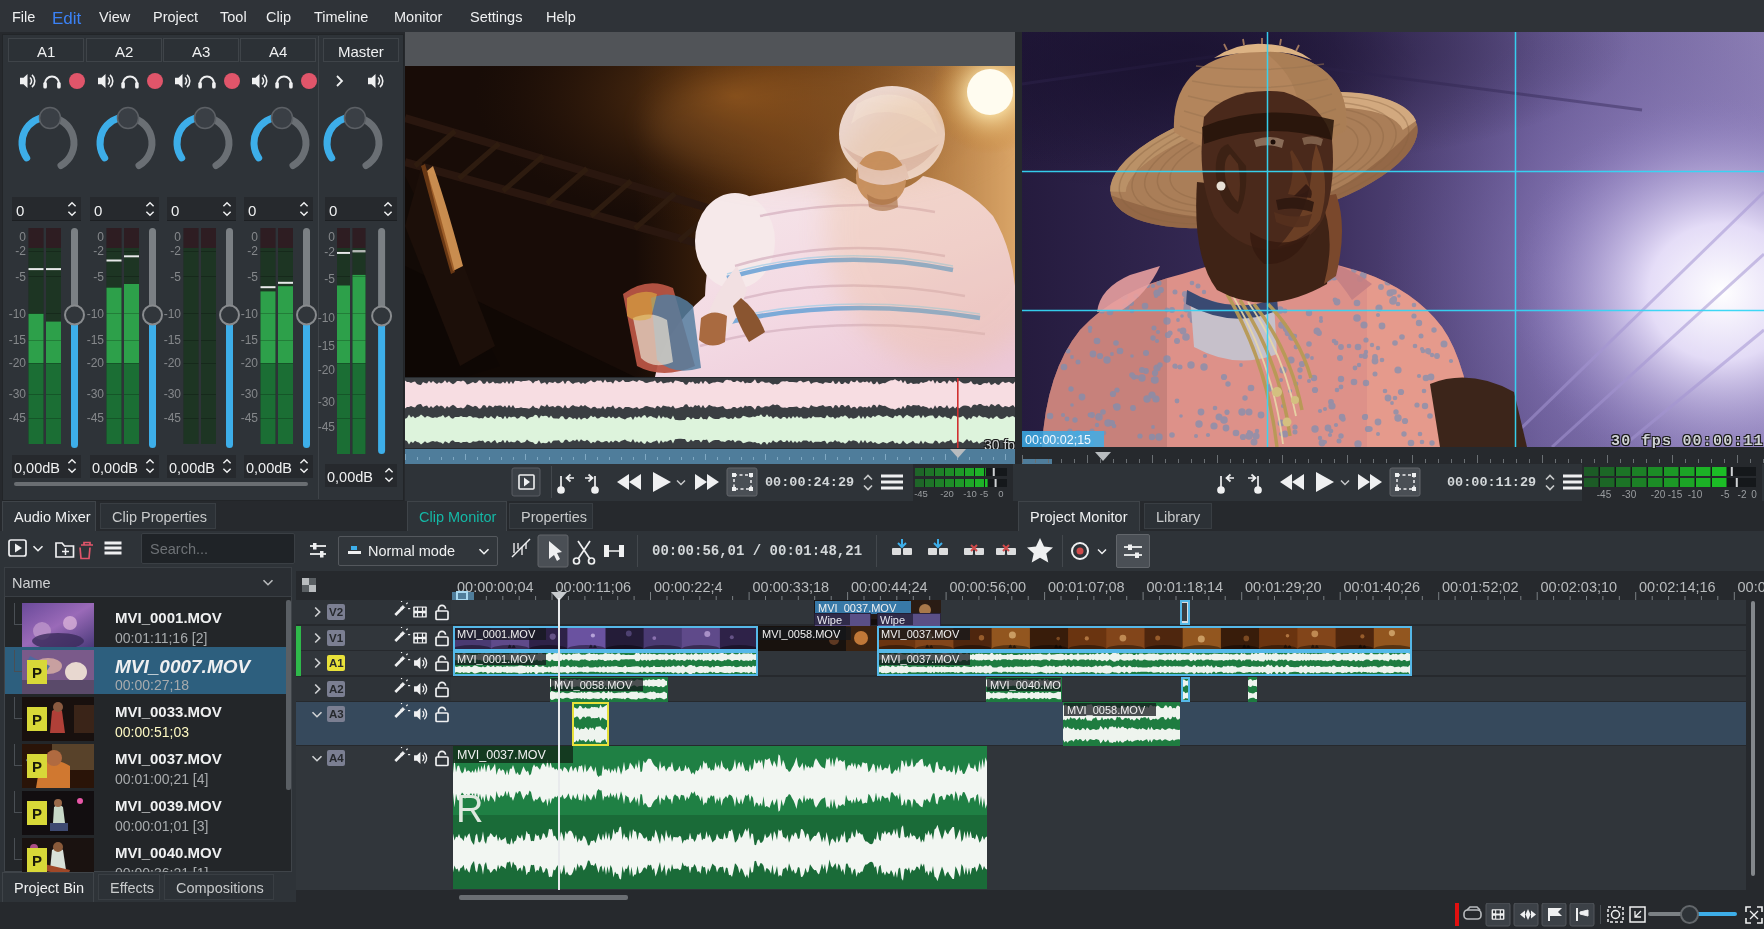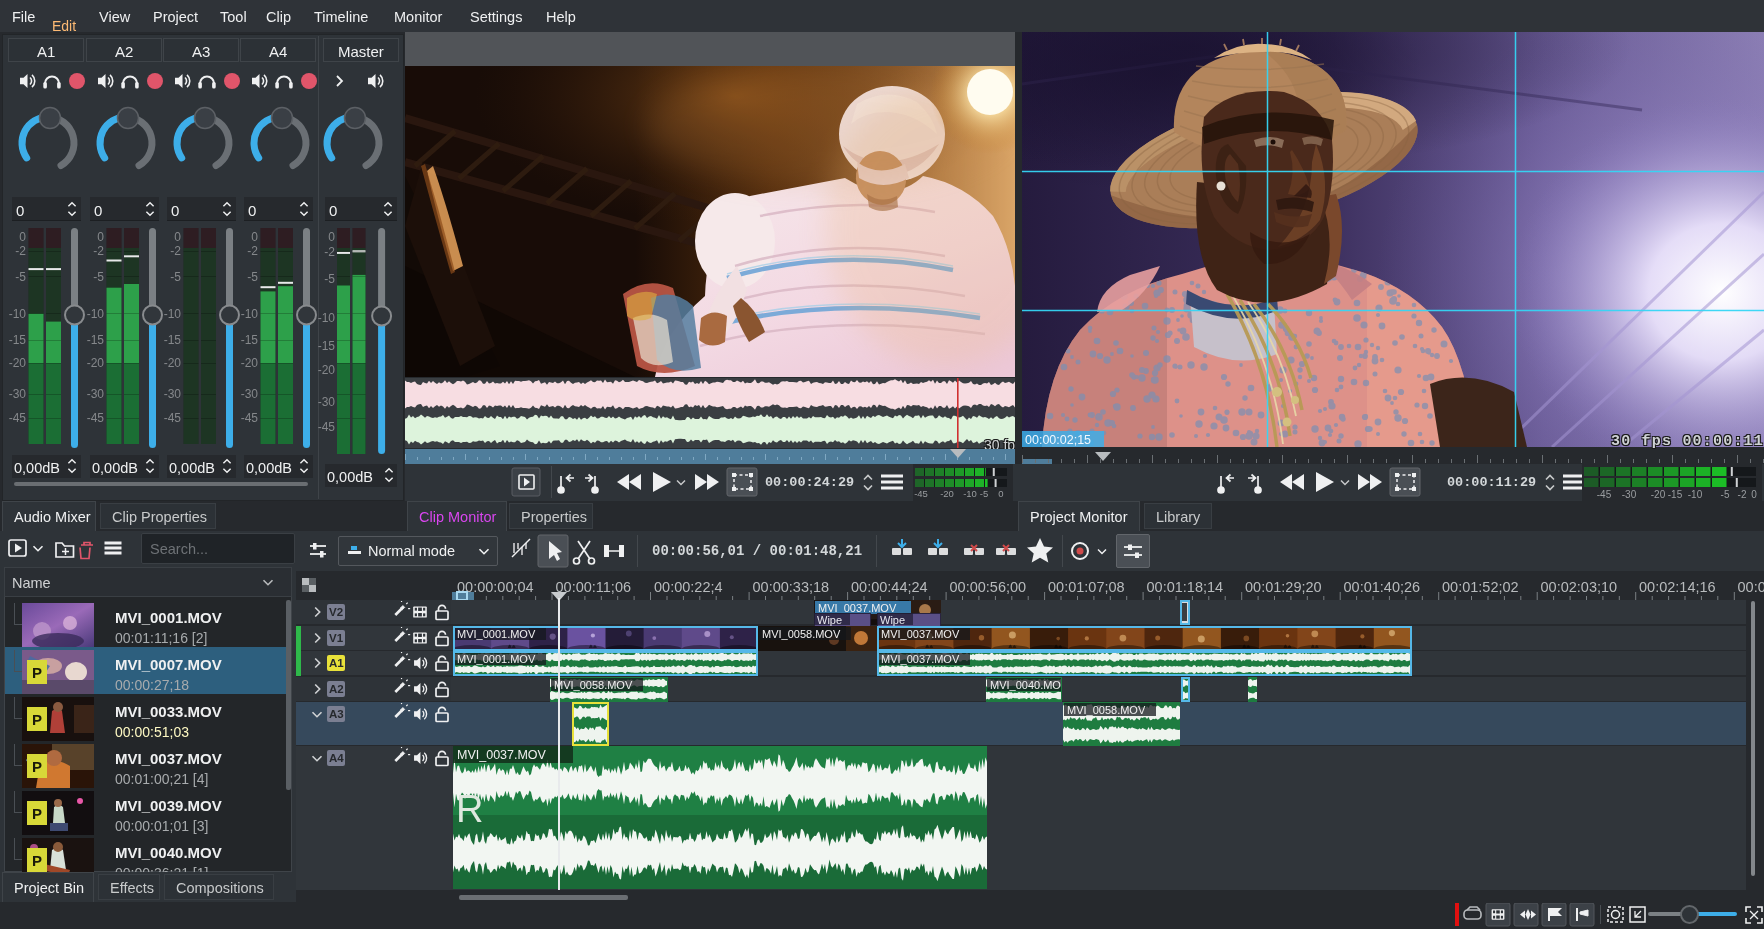--- a/index.html
+++ b/index.html
@@ -1,21 +1,21 @@
 <!DOCTYPE html>
 <html><head><meta charset="utf-8"><style>
 html,body{margin:0;padding:0;width:1764px;height:929px;background:#26292d;overflow:hidden;}
 *{box-sizing:border-box;font-family:"Liberation Sans",sans-serif;}
 div{position:absolute;}
 .t{white-space:nowrap;line-height:1;}
 .mono{font-family:"Liberation Mono",monospace;}
 </style></head><body>
 <div class="" style="left:0px;top:0px;width:1764px;height:32px;background:#2f3338;"></div>
 <div class="t " style="left:12px;top:10px;font-size:14.5px;color:#eff0f1;">File</div>
-<div class="t " style="left:52px;top:19px;font-size:14px;color:#fdba74;">Edit</div>
+<div class="t " style="left:52px;top:10px;font-size:17px;color:#3b82f6;">Edit</div>
 <div class="t " style="left:99px;top:10px;font-size:14.5px;color:#eff0f1;">View</div>
 <div class="t " style="left:153px;top:10px;font-size:14.5px;color:#eff0f1;">Project</div>
 <div class="t " style="left:220px;top:10px;font-size:14.5px;color:#eff0f1;">Tool</div>
 <div class="t " style="left:266px;top:10px;font-size:14.5px;color:#eff0f1;">Clip</div>
 <div class="t " style="left:314px;top:10px;font-size:14.5px;color:#eff0f1;">Timeline</div>
 <div class="t " style="left:394px;top:10px;font-size:14.5px;color:#eff0f1;">Monitor</div>
 <div class="t " style="left:470px;top:10px;font-size:14.5px;color:#eff0f1;">Settings</div>
 <div class="t " style="left:546px;top:10px;font-size:14.5px;color:#eff0f1;">Help</div>
 <div class="" style="left:2px;top:34px;width:402px;height:467px;background:#2e3338;border:1px solid #222528;"></div>
 <div class="" style="left:8px;top:38px;width:76px;height:24px;background:#2c3136;border:1px solid #3f4449;"></div>
@@ -335,21 +335,21 @@
       <path d="M -4 -3 L 0 -7 L 4 -3"></path>
       <path d="M -4 3 L 0 7 L 4 3"></path>
     </g>
   </svg>
 <div class="" style="left:0px;top:501px;width:1764px;height:30px;background:#26292d;"></div>
 <div class="" style="left:2px;top:501px;width:94px;height:30px;background:#2e3338;border:1px solid #3f4449;border-bottom:none;"></div>
 <div class="t " style="left:14px;top:510px;font-size:14.5px;color:#eff0f1;">Audio Mixer</div>
 <div class="" style="left:100px;top:503px;width:116px;height:26px;background:#2c3136;border:1px solid #393e43;"></div>
 <div class="t " style="left:112px;top:510px;font-size:14.5px;color:#c8cacb;">Clip Properties</div>
 <div class="" style="left:407px;top:501px;width:100px;height:30px;background:#2e3338;border:1px solid #3f4449;border-bottom:none;"></div>
-<div class="t " style="left:419px;top:510px;font-size:14.5px;color:#d946ef;">Clip Monitor</div>
+<div class="t " style="left:419px;top:510px;font-size:14.5px;color:#14b8a6;">Clip Monitor</div>
 <div class="" style="left:509px;top:503px;width:84px;height:26px;background:#2c3136;border:1px solid #393e43;"></div>
 <div class="t " style="left:521px;top:510px;font-size:14.5px;color:#c8cacb;">Properties</div>
 <div class="" style="left:1018px;top:501px;width:122px;height:30px;background:#2e3338;border:1px solid #3f4449;border-bottom:none;"></div>
 <div class="t " style="left:1030px;top:510px;font-size:14.5px;color:#eff0f1;">Project Monitor</div>
 <div class="" style="left:1144px;top:503px;width:68px;height:26px;background:#2c3136;border:1px solid #393e43;"></div>
 <div class="t " style="left:1156px;top:510px;font-size:14.5px;color:#c8cacb;">Library</div>
 <div class="" style="left:405px;top:32px;width:610px;height:34px;background:#515458;"></div>
 <svg style="position:absolute;left:405px;top:66px;" width="610" height="311" viewBox="0 0 610 311">
     <rect width="610" height="311" fill="#180c07"></rect>
     <defs>
@@ -1263,21 +1263,21 @@
 <div class="" style="left:5px;top:647px;width:286px;height:47px;background:#2d5f7e;"></div>
 <svg style="position:absolute;left:22px;top:650px;" width="72" height="44" viewBox="0 0 72 44">
     <rect width="72" height="44" fill="#7a5a8a"></rect>
     <ellipse cx="26" cy="16" rx="14" ry="8" fill="#c8a0a0"></ellipse>
     <ellipse cx="54" cy="22" rx="11" ry="10" fill="#e8d8d0"></ellipse>
     <path d="M 0 30 h 72 v 14 h -72 z" fill="#5a4a6a"></path>
     <path d="M 8 6 l 20 10 l -4 6 l -20 -8 z" fill="#4a6aa0" opacity="0.9"></path>
   </svg>
 <div class="" style="left:27px;top:660px;width:20px;height:24px;background:#d8d838;"></div>
 <div class="t " style="left:32px;top:665px;font-size:15px;color:#1a1a0a;font-weight:bold;">P</div>
-<div class="t " style="left:115px;top:657px;font-size:15px;color:#eff0f1;font-weight:bold;">MVI_0007.MOV</div>
+<div class="t " style="left:115px;top:657px;font-size:19px;color:#eff0f1;font-weight:bold;font-style:italic;">MVI_0007.MOV</div>
 <div class="t " style="left:115px;top:678px;font-size:14px;color:#a8abad;">00:00:27;18</div>
 <div class="" style="left:14px;top:650px;width:8px;height:22px;border-left:1px solid #4a4f54;border-bottom:1px solid #4a4f54;"></div>
 <svg style="position:absolute;left:22px;top:697px;" width="72" height="44" viewBox="0 0 72 44">
     <rect width="72" height="44" fill="#18100e"></rect>
     <path d="M 30 14 q 6 -5 10 0 l 3 22 h -15 z" fill="#b04038"></path>
     <circle cx="36" cy="10" r="5" fill="#8a5a40"></circle>
     <rect x="52" y="8" width="20" height="28" fill="#3a2418"></rect>
   </svg>
 <div class="" style="left:27px;top:707px;width:20px;height:24px;background:#d8d838;"></div>
 <div class="t " style="left:32px;top:712px;font-size:15px;color:#1a1a0a;font-weight:bold;">P</div>

